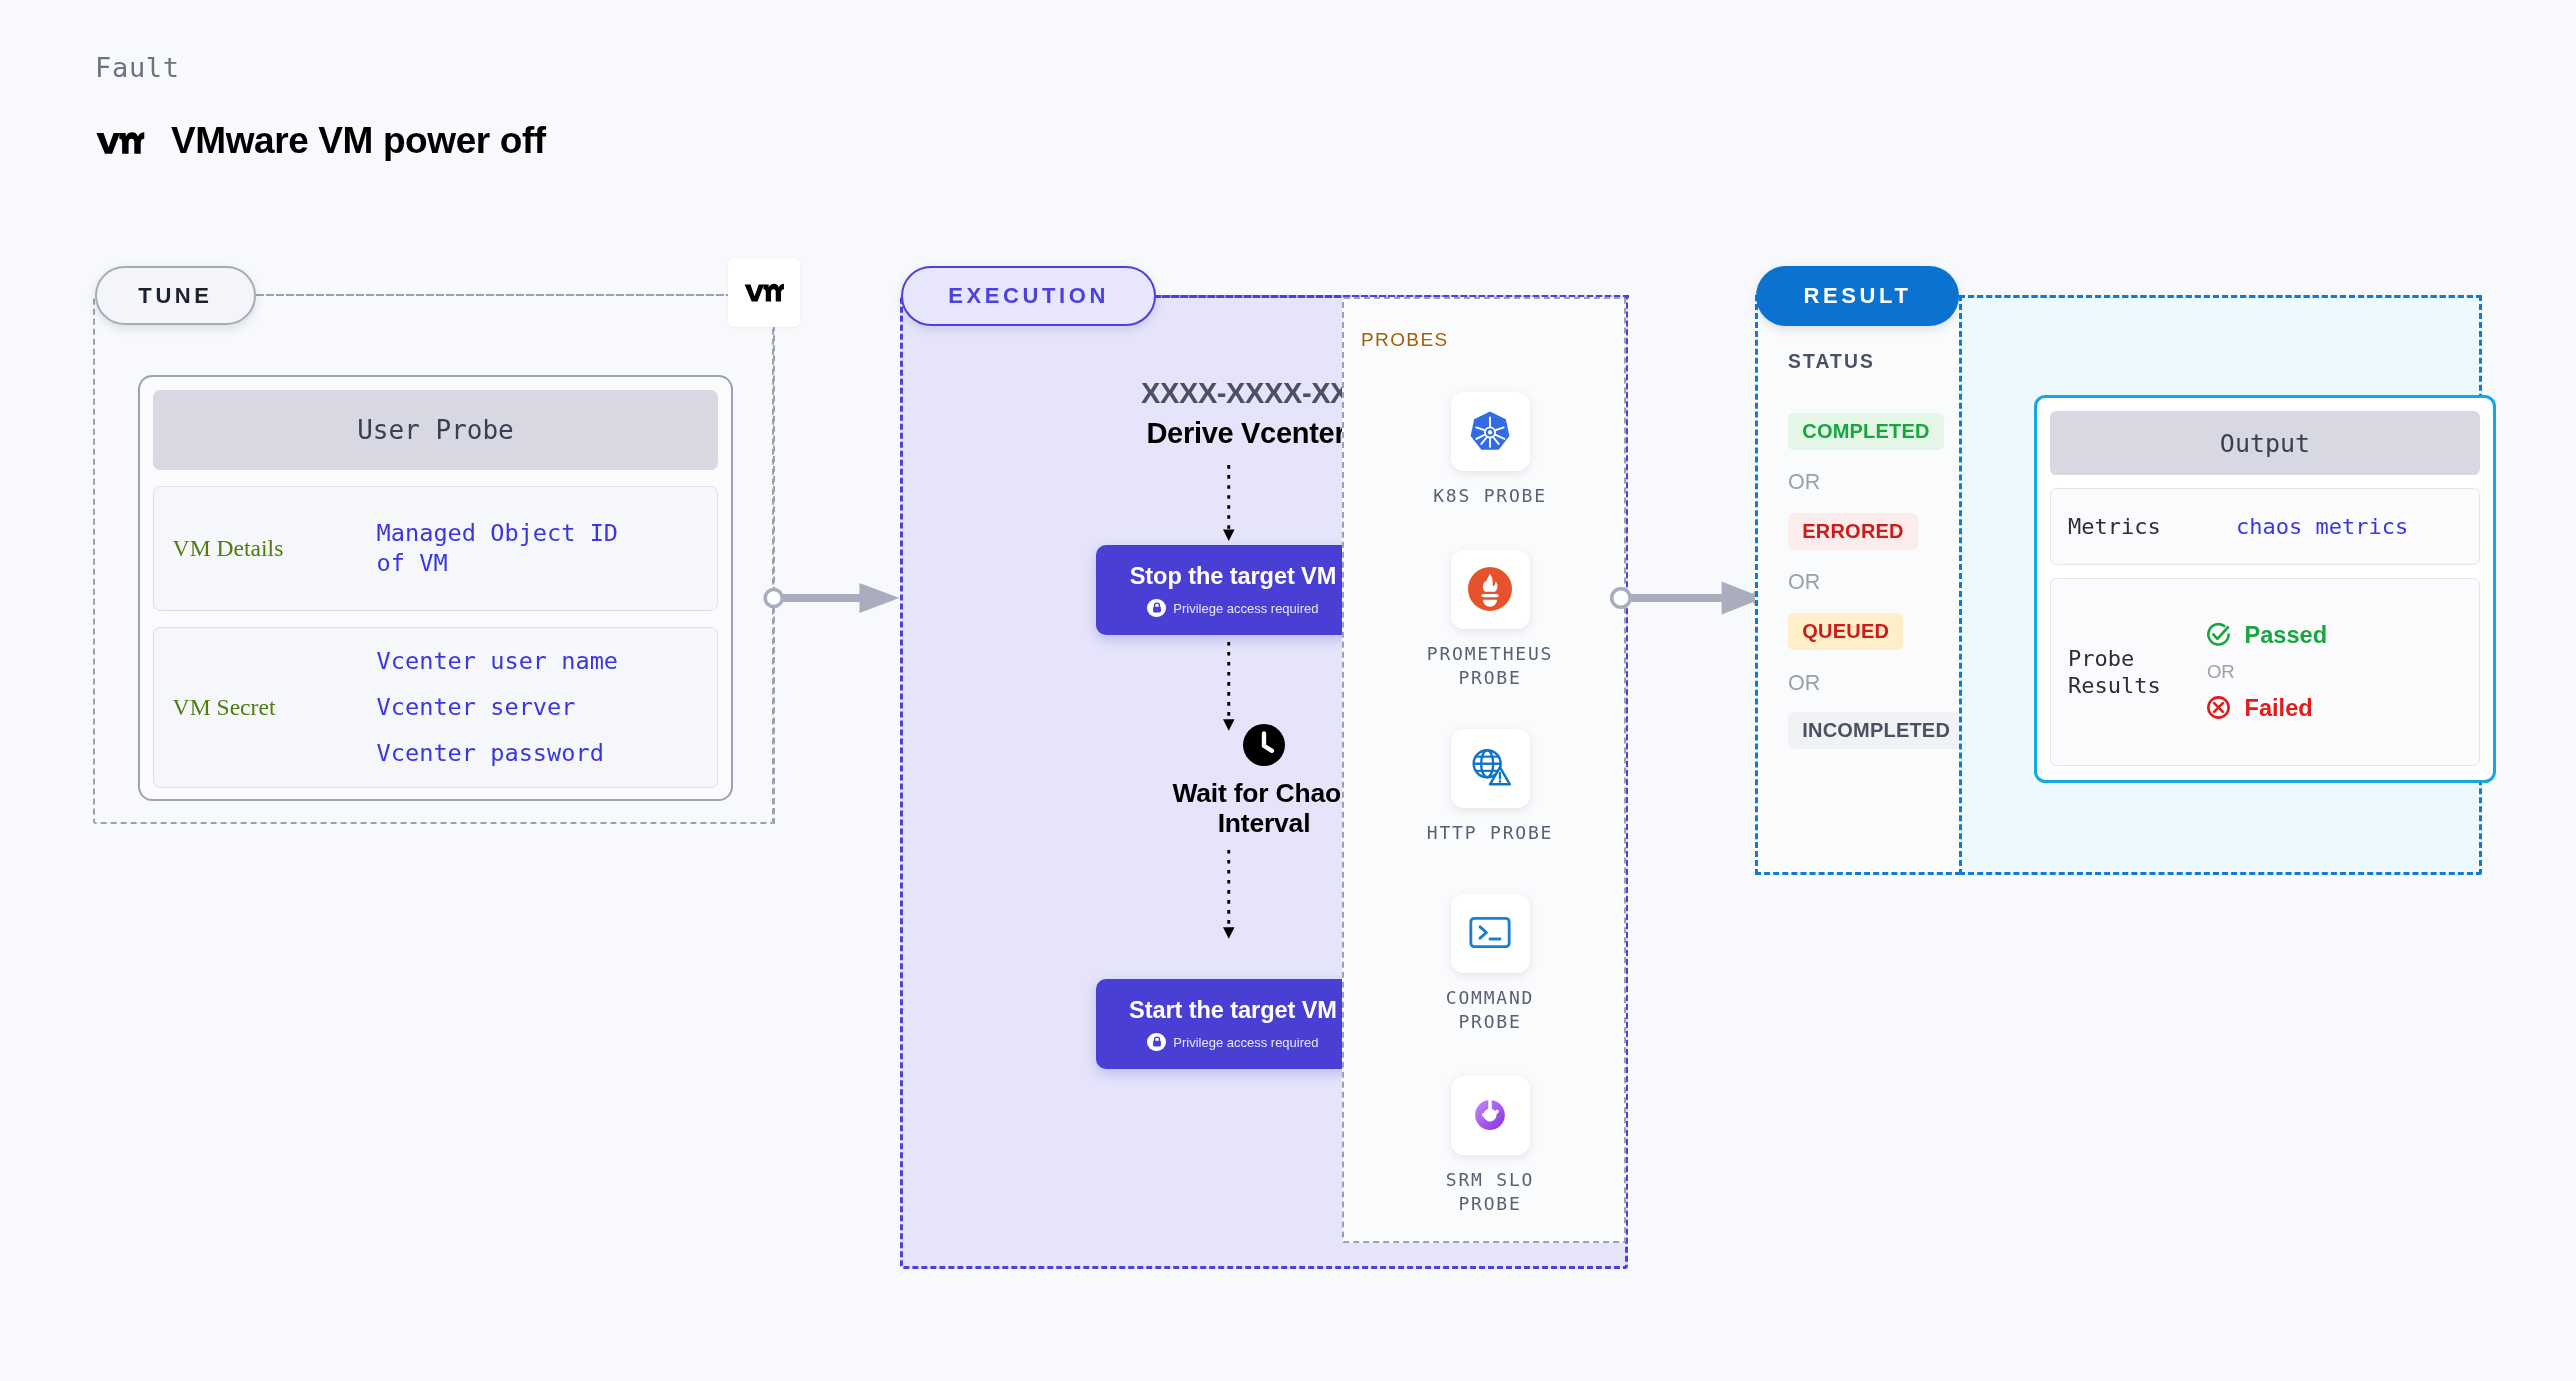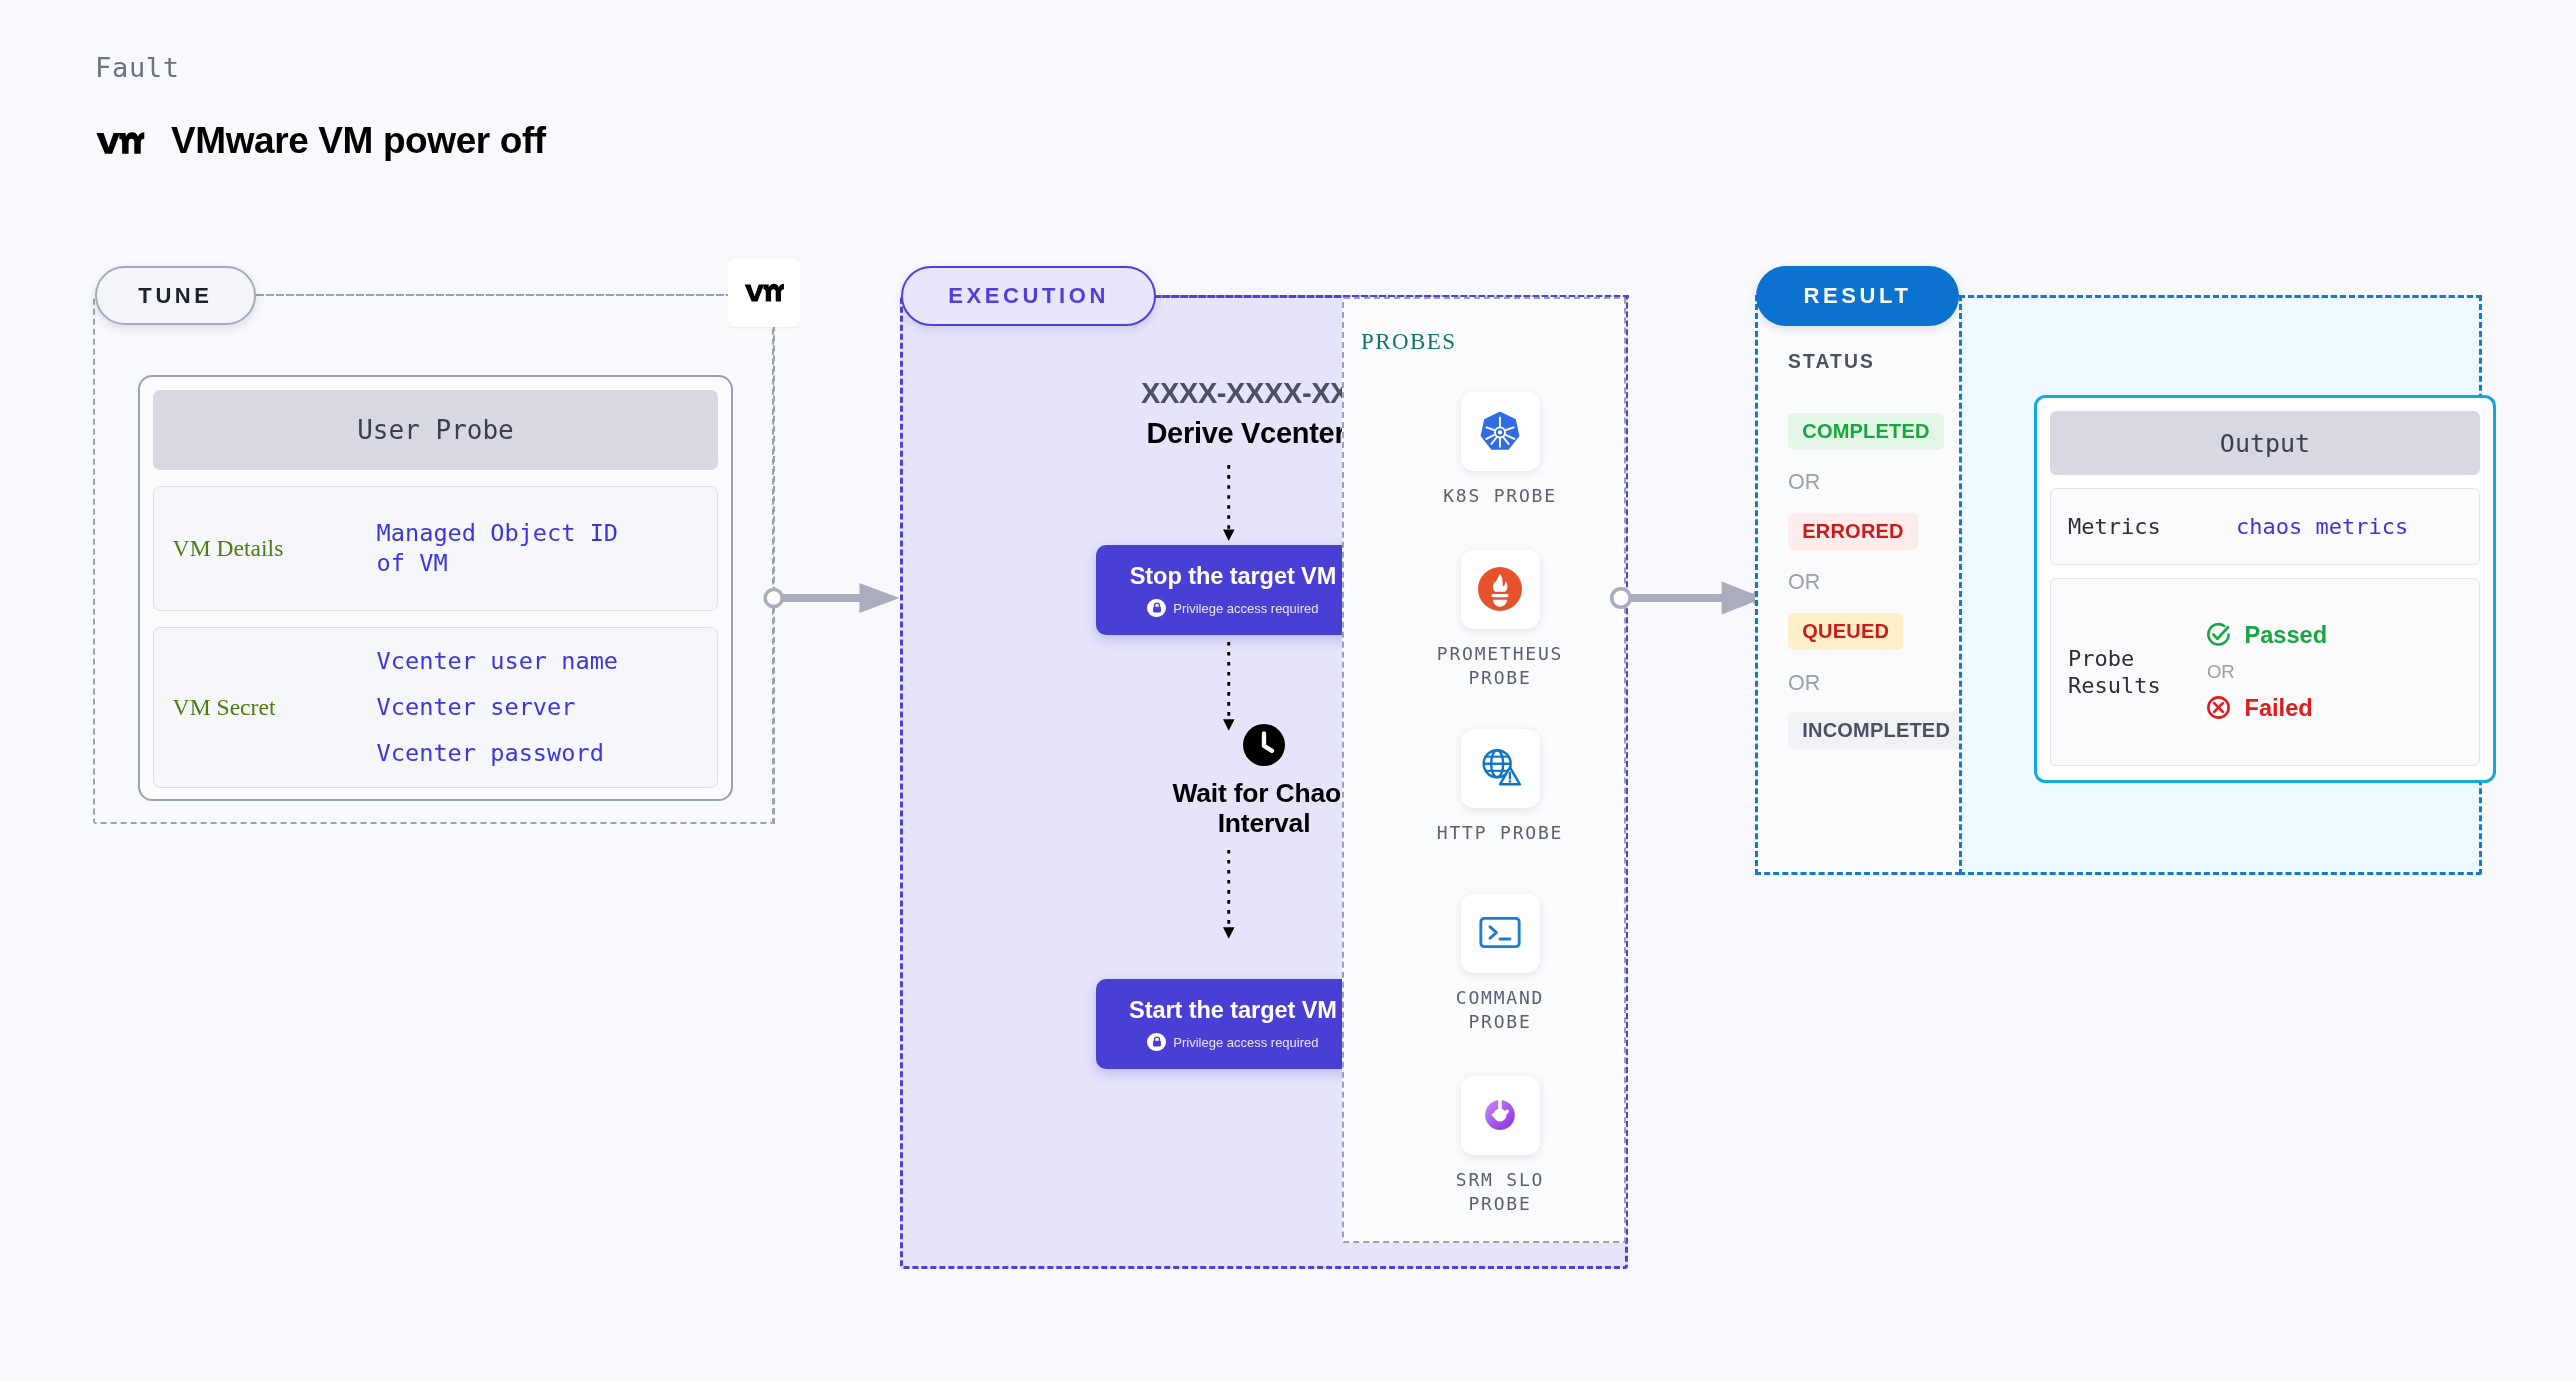--- a/index.html
+++ b/index.html
@@ -160,25 +160,25 @@
 
   
   #probes-panel {
     position: absolute; left: 1342px; top: 297px;
     width: 284px; height: 946px;
     background: #fafbfd;
     border: 2.1px dashed #9aa1b1; border-radius: 2.1px;
   }
   .probes-heading {
     position: absolute; left: 17px; top: 30px;
-    font-family: Liberation Serif, serif;
-    font-size: 23px; color: #0f766e; letter-spacing: 1.4px;
+    font-family: Liberation Sans, sans-serif;
+    font-size: 19px; color: #a16207; letter-spacing: 1.4px;
   }
   .probe-item {
-    position: absolute; left: 16px; width: 100%;
+    position: absolute; left: 6px; width: 100%;
     display: flex; flex-direction: column; align-items: center;
   }
   .probe-tile {
     width: 79px; height: 79px; background: #fff; border-radius: 13px;
     display: flex; align-items: center; justify-content: center;
     box-shadow: 0 2.9px 8.6px rgba(40,50,90,.10);
   }
   .probe-label {
     margin-top: 13px; text-align: center;
     font-family: "DejaVu Sans Mono", monospace;

